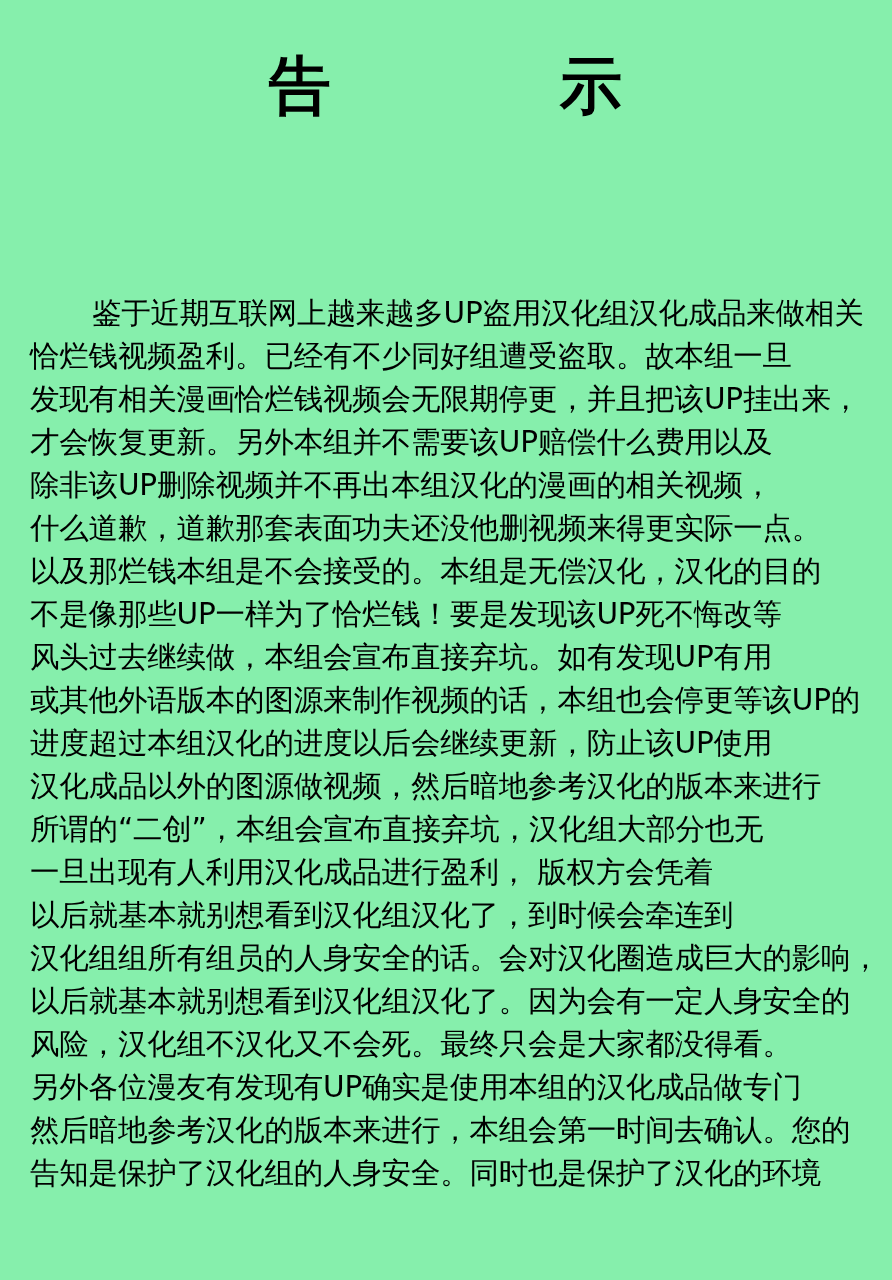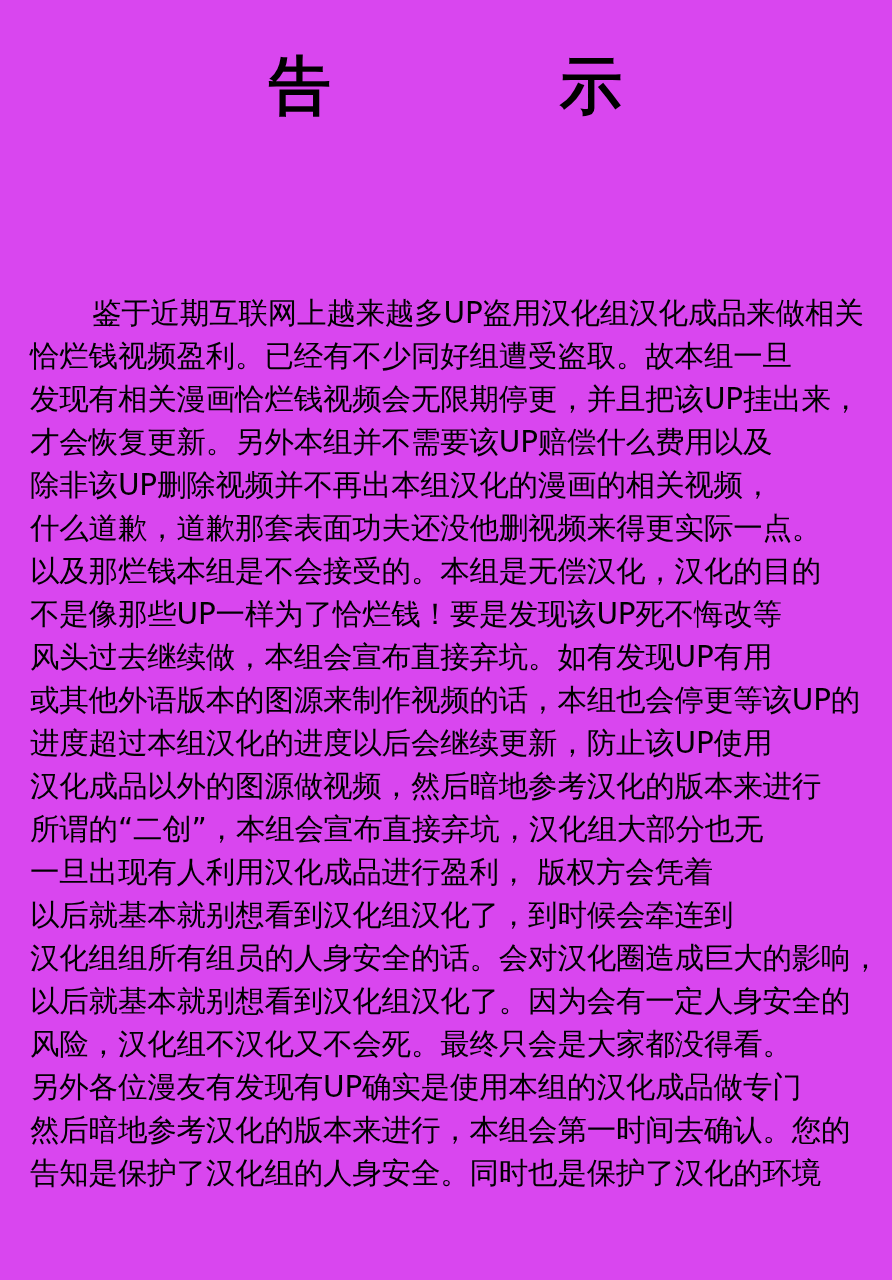--- a/index.html
+++ b/index.html
@@ -11,21 +11,21 @@
     width: 892px;
     height: 1280px;
     font-family: "Liberation Sans", "DejaVu Sans", sans-serif;
     color: #000000;
     overflow: hidden;
   }
   .page {
     position: relative;
     width: 892px;
     height: 1280px;
-    background: #d946ef;
+    background: #86efac;
     box-sizing: border-box;
   }
   .title {
     margin: 0;
     padding-top: 52px;
     text-align: center;
     font-size: 62px;
     font-weight: bold;
     letter-spacing: 0.02em;
     line-height: 1.1;

